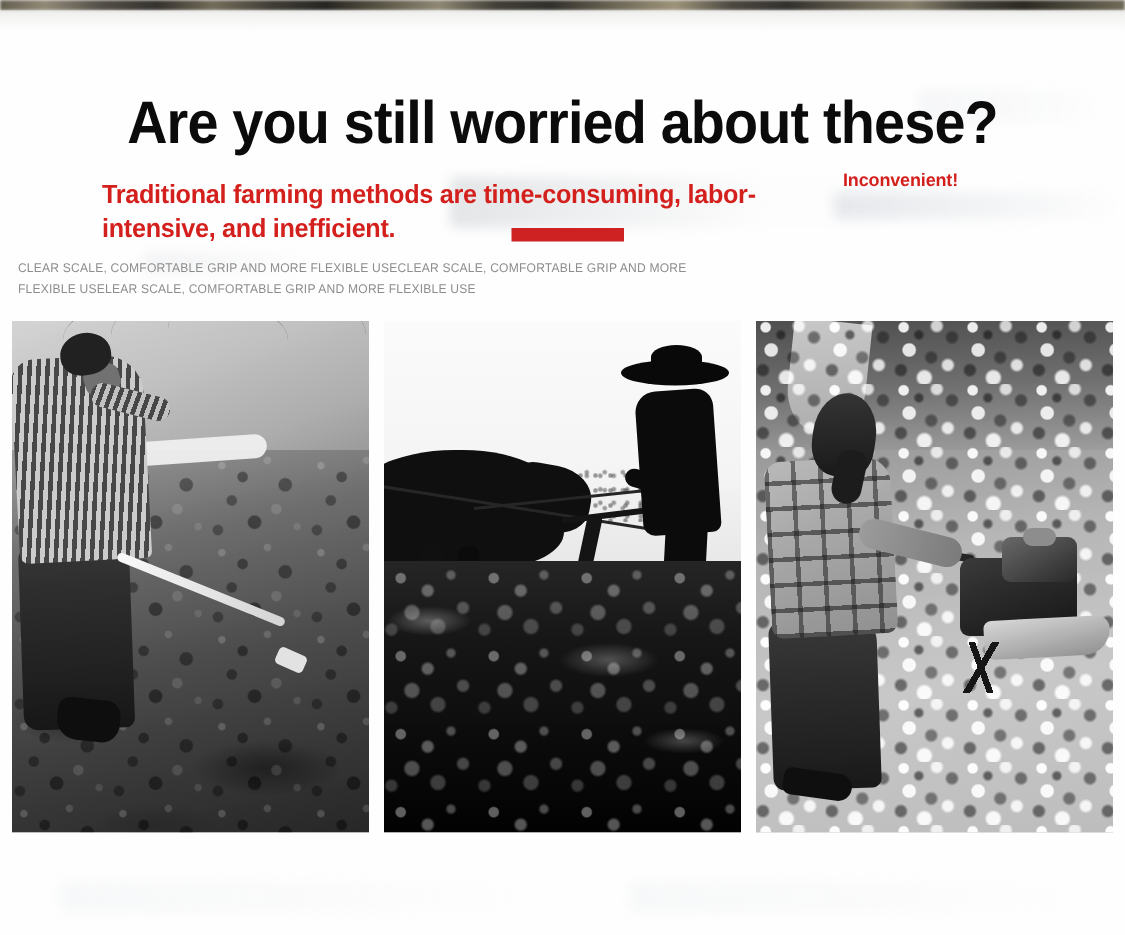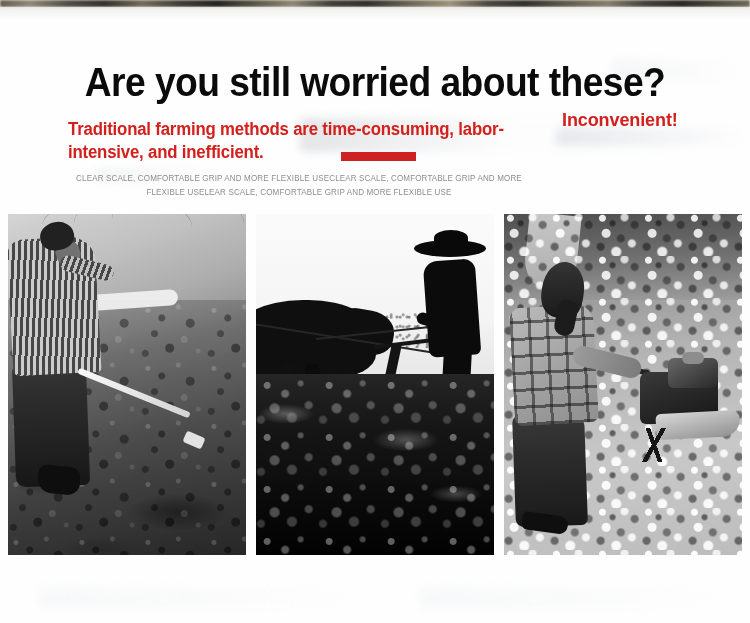--- a/index.html
+++ b/index.html
@@ -72,38 +72,37 @@
     font-weight:bold;
     color:#d4201d;
     letter-spacing:-0.2px;
     transform:scaleX(.96);
     transform-origin:0 50%;
   }
 
   
   .badge{
     position:absolute;left:562px;top:110px;
-    font-size:18px;line-height:20px;
+    font-size:12px;line-height:20px;
     font-weight:bold;
     color:#d4201d;
     letter-spacing:-0.1px;
     white-space:nowrap;
   }
 
   
   .rule{
     position:absolute;left:341px;top:152px;
     width:75px;height:9px;
     background:#cd2122;
   }
 
   
   .caption{
     position:absolute;left:0;top:172px;width:598px;
-    text-align:center;
     font-size:8.4px;line-height:13.5px;
     color:#8d8d8d;
     letter-spacing:.15px;
     font-stretch:condensed;
   }
   .caption .cap-line{display:block;transform:scaleX(.96);}
 
   
   .panels{
     position:absolute;left:0;top:214px;width:750px;height:341px;

